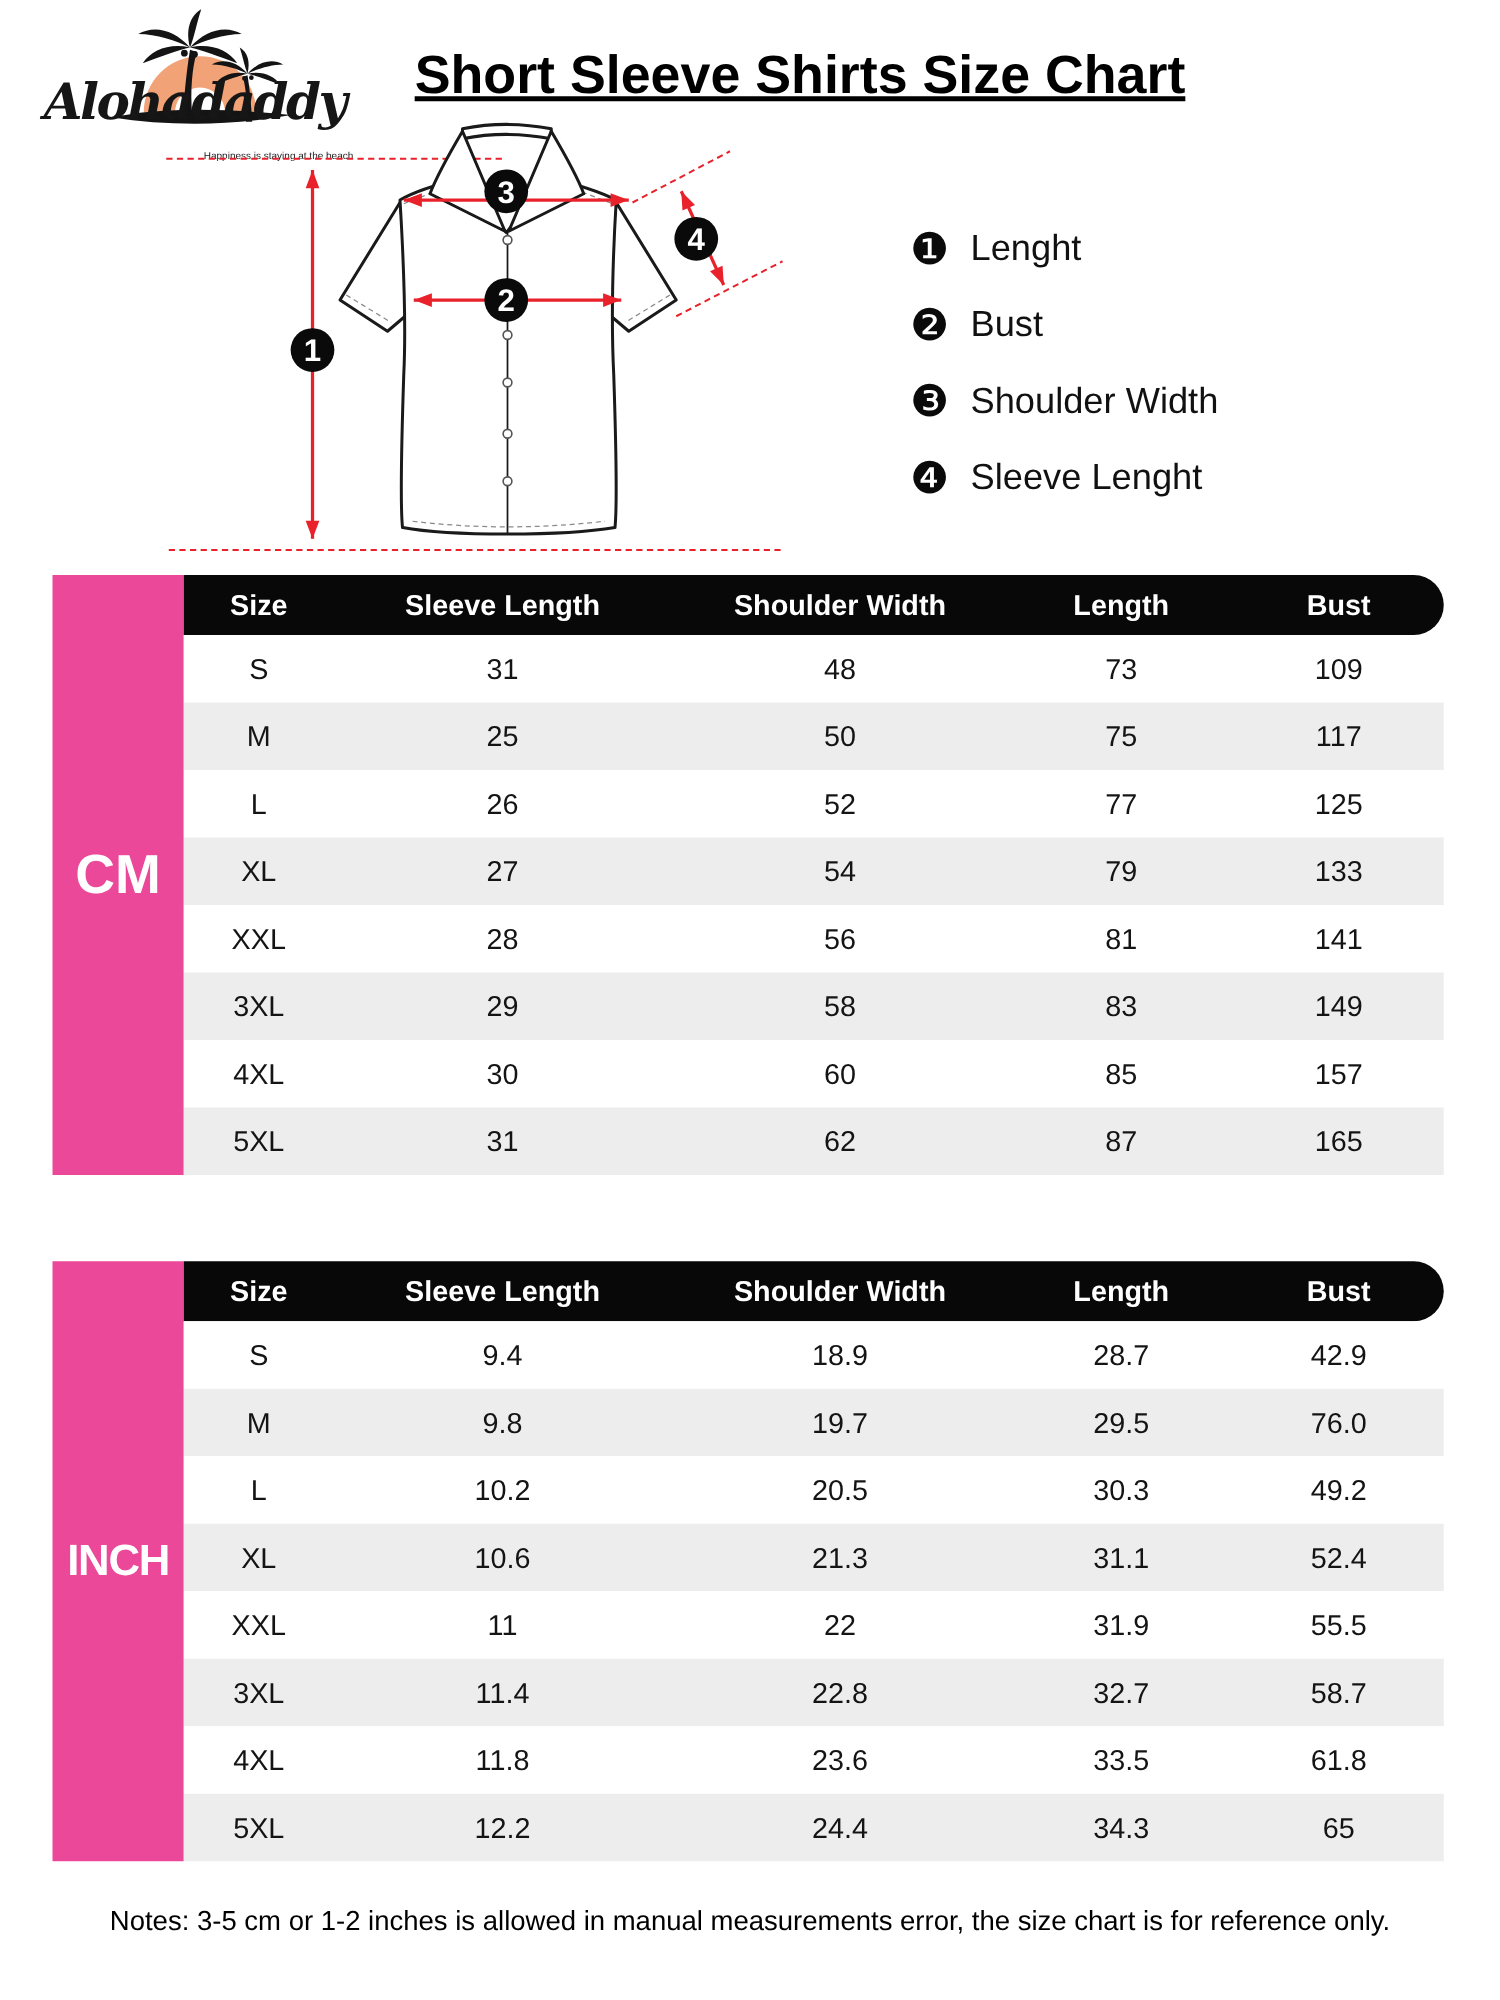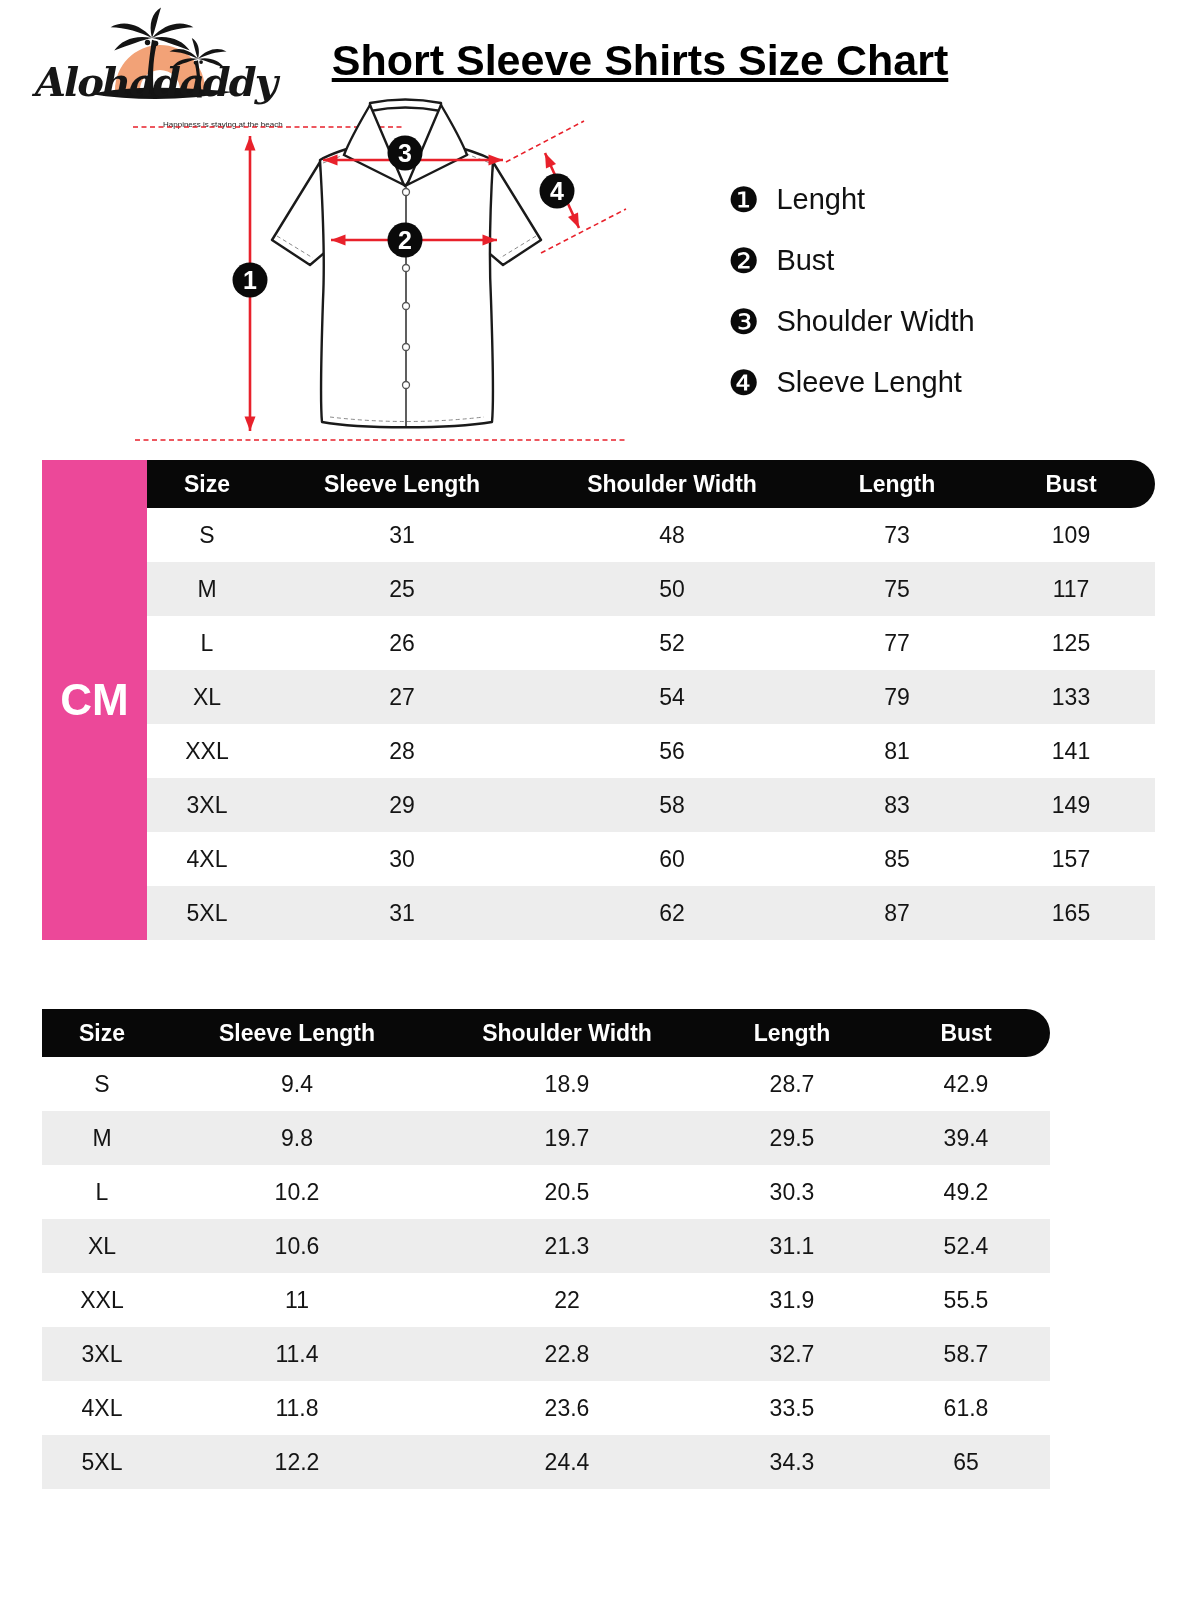--- a/index.html
+++ b/index.html
@@ -255,20 +255,21 @@
             <div>31</div>
             <div>62</div>
             <div>87</div>
             <div>165</div>
           </div>
         </div>
     </div>
   </div>
 
   <div class="size-table inch">
+    <div class="unit-col inch-label">INCH</div>
     <div class="tbl-right">
       <div class="tbl-head">
 
           <div>Size</div>
 
           <div>Sleeve Length</div>
 
           <div>Shoulder Width</div>
 
           <div>Length</div>
@@ -283,21 +284,21 @@
             <div>18.9</div>
             <div>28.7</div>
             <div>42.9</div>
           </div>
 
           <div class="t-row">
             <div>M</div>
             <div>9.8</div>
             <div>19.7</div>
             <div>29.5</div>
-            <div>39.4</div>
+            <div>76.0</div>
           </div>
 
           <div class="t-row">
             <div>L</div>
             <div>10.2</div>
             <div>20.5</div>
             <div>30.3</div>
             <div>49.2</div>
           </div>
 
@@ -337,14 +338,15 @@
             <div>5XL</div>
             <div>12.2</div>
             <div>24.4</div>
             <div>34.3</div>
             <div>65</div>
           </div>
         </div>
     </div>
   </div>
 
+  <div class="notes">Notes: 3-5 cm or 1-2 inches is allowed in manual measurements error, the size chart is for reference only.</div>
 
 </div>
 
 </body></html>

